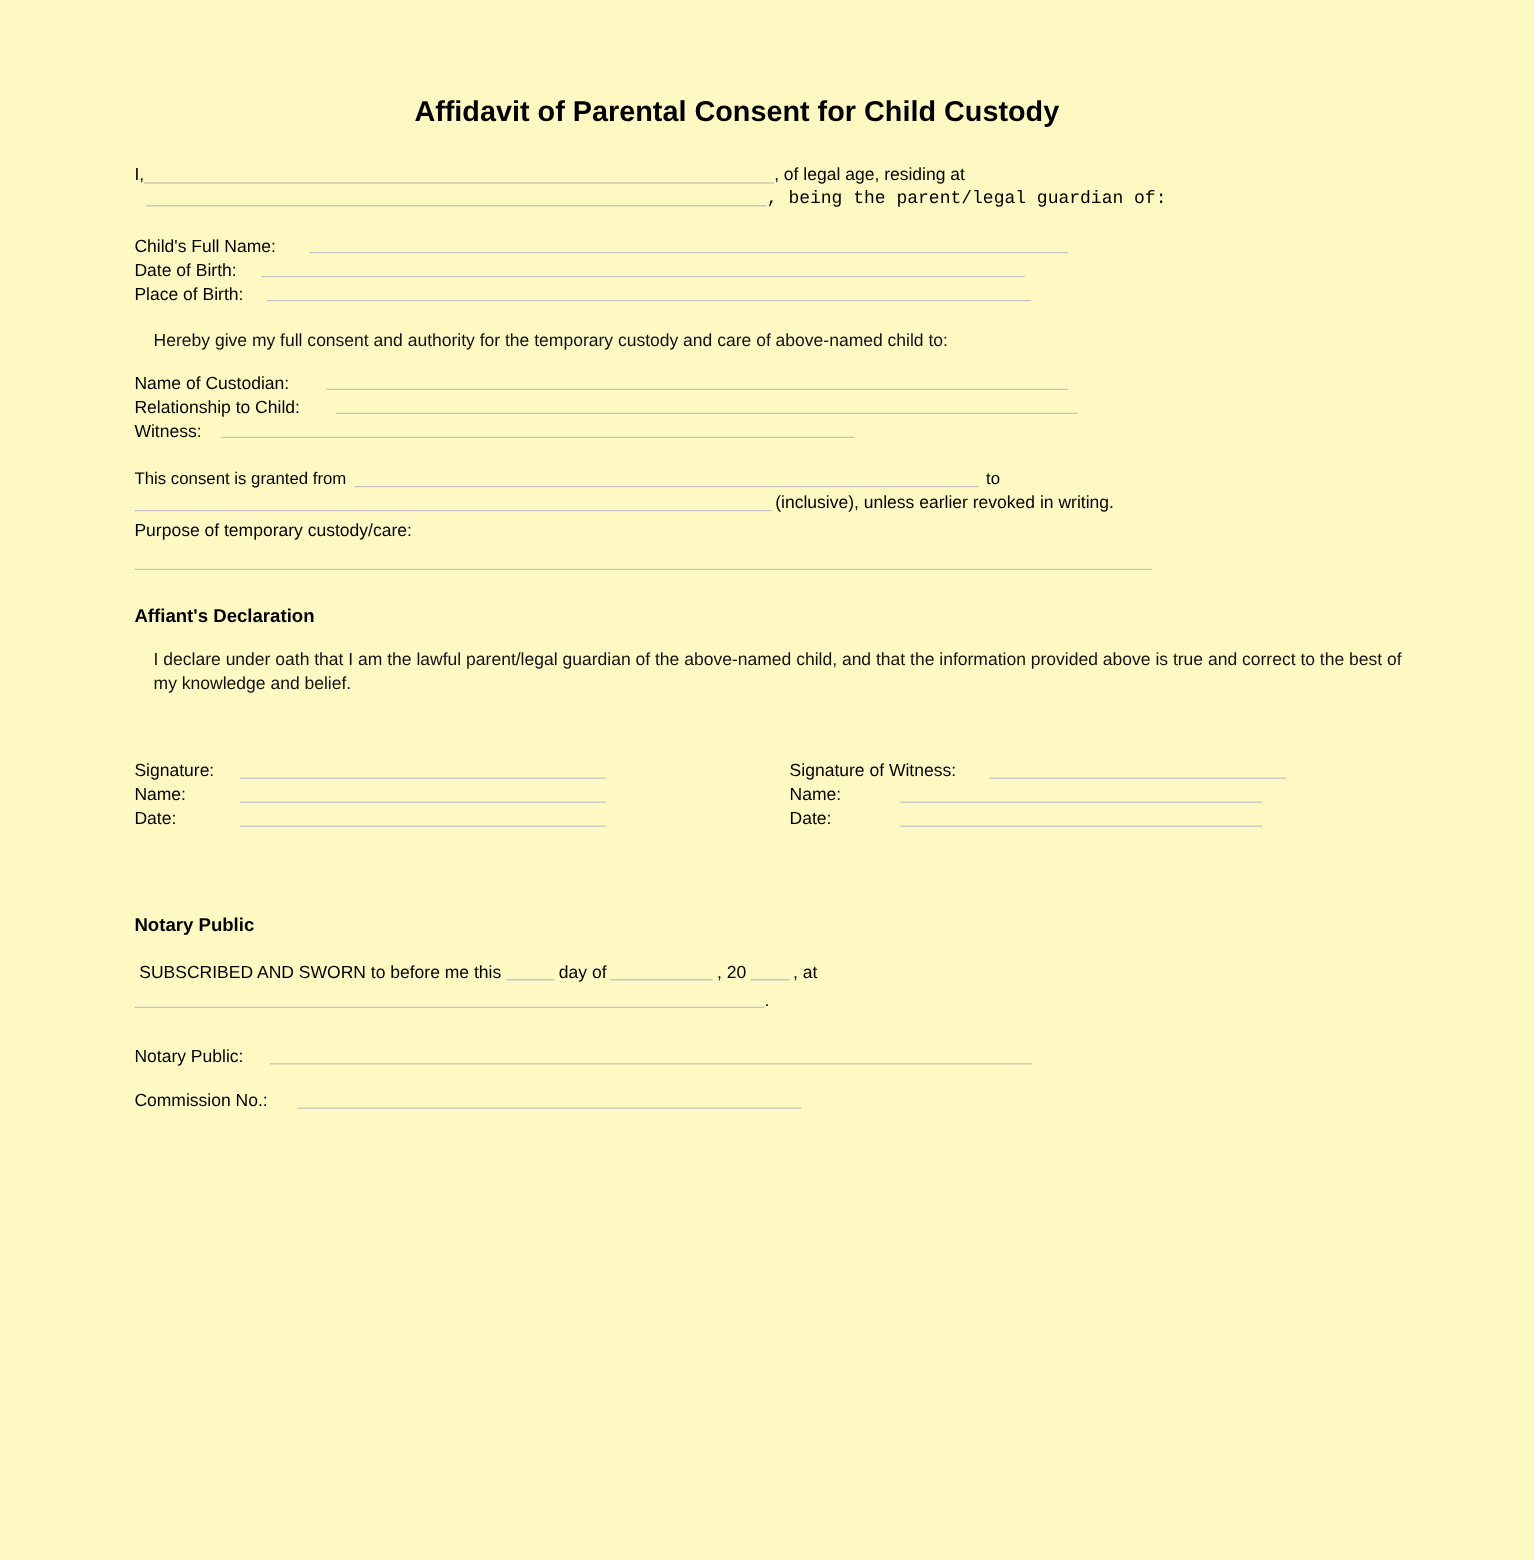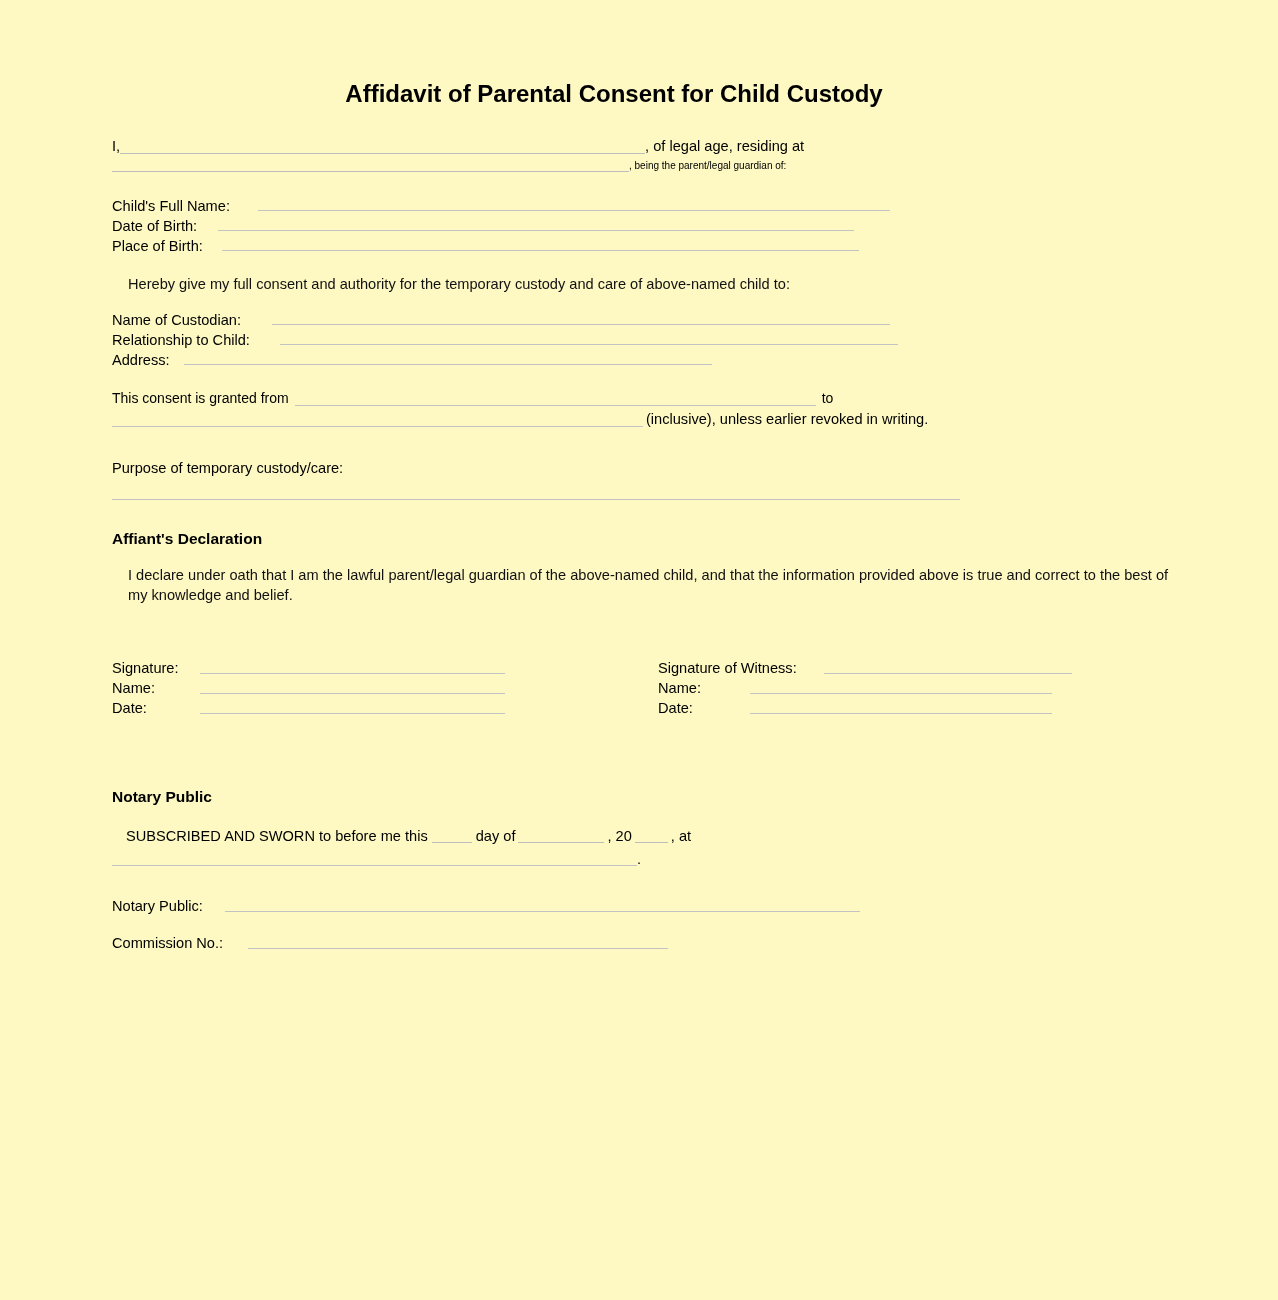--- a/index.html
+++ b/index.html
@@ -62,24 +62,25 @@
 
   
   .intro { position: relative; height: 44px; }
   .intro-row1 {
     position: absolute; left: 0; top: 0;
     white-space: nowrap;
     font-size: 14.6px;
     line-height: 20px;
   }
   .intro-row2 {
-    position: absolute; left: 0; top: 20px;
+    position: absolute; left: 10px; top: 20px;
     white-space: nowrap;
-    font-size: 10px;
-    line-height: 20px;
+    font-size: 15px;
+    line-height: 20px;
+    font-family: Liberation Mono, monospace;
   }
   .ln-i1 { width: 525px; }
   .ln-i2 { width: 517px; }
 
   
   .field-group { margin-top: 16px; }
   .field-row {
     position: relative;
     height: 20px;
     font-size: 14.6px;
@@ -98,41 +99,41 @@
   }
 
   
   .consent { position: relative; height: 42px; margin-top: 18px; }
   .consent .c-l1 { position: absolute; left: 0; top: 0; font-size: 14px; line-height: 20px; white-space: nowrap;}
   .consent .c-l2 { position: absolute; left: 0; top: 21px; font-size: 14.6px; line-height: 20px; white-space: nowrap;}
   .consent .ln-from { display:inline-block; width: 521px; border-bottom: 1px solid #c3c3c3; height: 14px; vertical-align: -3px; margin-left: 6px; margin-right: 6px;}
   .consent .ln-to   { display:inline-block; width: 531px; border-bottom: 1px solid #c3c3c3; height: 14px; vertical-align: -3px; margin-right: 3px;}
 
   
-  .purpose { margin-top: 28px; position: relative; height: 52px; }
+  .purpose { margin-top: 3px; position: relative; height: 52px; }
   .purpose .p-lbl { position:absolute; left:0; top:0; font-size:14.6px; line-height:20px;}
   .purpose .p-ln { position:absolute; left:0; top:41px; width: 848px; border-bottom: 1px solid #c3c3c3; height:0;}
 
   
   .decl-head { margin-top: 20px; }
   .decl-body { margin-top: 17px; width: 1046px; }
 
   
   .sigblock { position: relative; margin-top: 53px; height: 70px; }
   .sigcol { position: absolute; top: 0; }
   .sigcol.left  { left: 0; }
   .sigcol.right { left: 546px; }
   .sigrow { position: relative; height: 20px; font-size: 14.6px; line-height: 20px; white-space: nowrap;}
   .sigrow .lbl { position: absolute; left: 0; top: 0; }
   .sigrow .ln { position: absolute; top: 15px; border-bottom: 1px solid #c3c3c3; height: 0; }
 
   
   .notary-head { margin-top: 60px; }
   .notary-sworn { position: relative; margin-top: 20px; height: 48px; }
-  .notary-sworn .s-l1 { position:absolute; left:14px; top:0; font-size:14.6px; line-height:20px; white-space:nowrap;}
+  .notary-sworn .s-l1 { position:absolute; left:4px; top:0; font-size:14.6px; line-height:20px; white-space:nowrap;}
   .notary-sworn .s-l2 { position:absolute; left:0; top:23px; font-size:14.6px; line-height:20px; white-space:nowrap;}
   .blk-day   { display:inline-block; width: 40px; border-bottom: 1px solid #bdbdbd; height: 13px; vertical-align: -2px; margin: 0 4px;}
   .blk-month { display:inline-block; width: 86px; border-bottom: 1px solid #bdbdbd; height: 13px; vertical-align: -2px; margin: 0 3px;}
   .blk-year  { display:inline-block; width: 33px;  border-bottom: 1px solid #bdbdbd; height: 13px; vertical-align: -2px; margin: 0 3px;}
   .blk-place { display:inline-block; width: 525px; border-bottom: 1px solid #c3c3c3; height: 13px; vertical-align: -2px;}
 
   .notary-row { position: relative; height: 20px; font-size: 14.6px; line-height: 20px; white-space: nowrap; }
   .notary-row .lbl { position: absolute; left: 0; top: 0; }
   .notary-row .ln  { position: absolute; top: 15px; border-bottom: 1px solid #c3c3c3; height: 0; }
   .np-row { margin-top: 22px; }
@@ -175,21 +176,21 @@
     <div class="field-group">
       <div class="field-row">
         <span class="lbl">Name of Custodian:</span>
         <span class="ln" style="left:160px; width:618px;"></span>
       </div>
       <div class="field-row">
         <span class="lbl">Relationship to Child:</span>
         <span class="ln" style="left:168px; width:618px;"></span>
       </div>
       <div class="field-row">
-        <span class="lbl">Address:</span>
+        <span class="lbl">Witness:</span>
         <span class="ln" style="left:72px; width:528px;"></span>
       </div>
     </div>
 
     <div class="consent">
       <div class="c-l1">
         <span>This consent is granted from</span><span class="ln-from"></span><span>to</span>
       </div>
       <div class="c-l2">
         <span class="ln-to"></span><span>(inclusive), unless earlier revoked in writing.</span>

